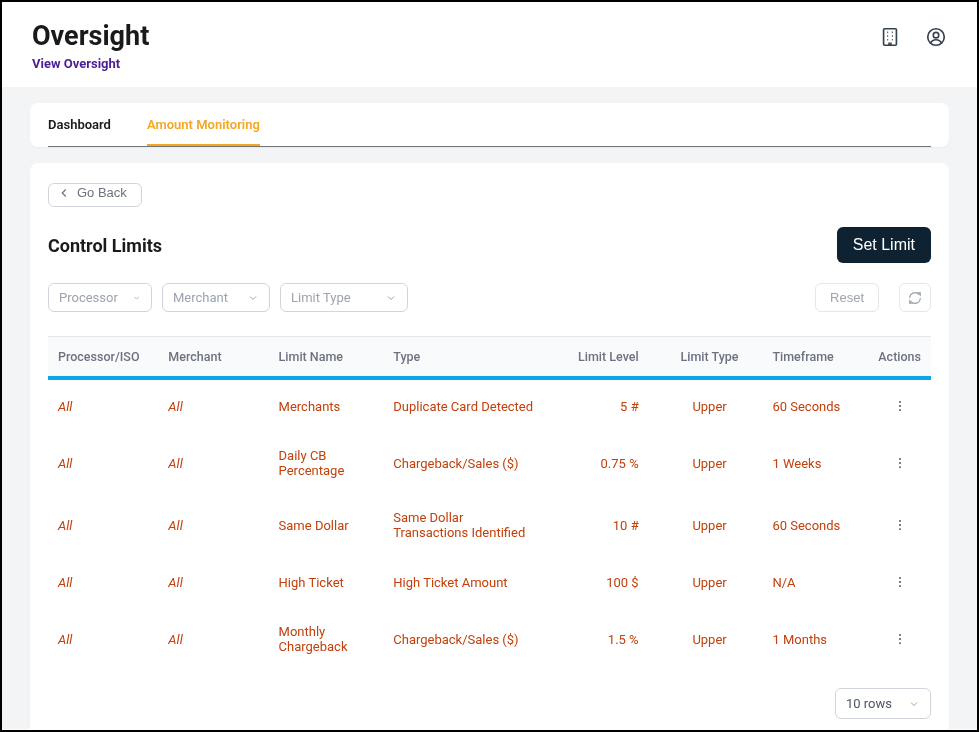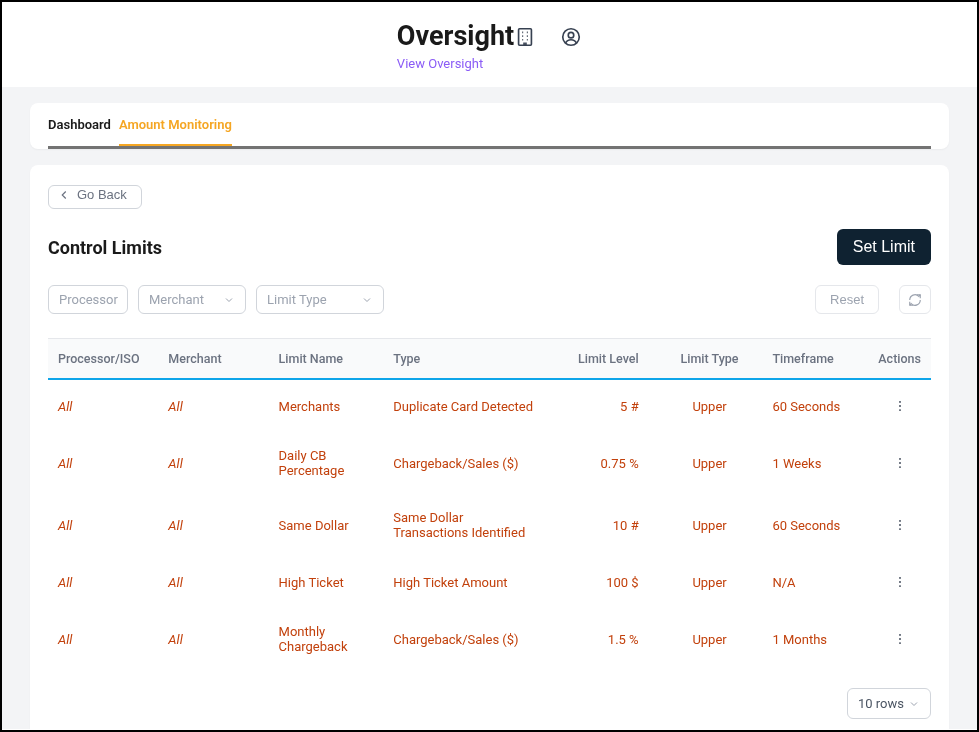--- a/index.html
+++ b/index.html
@@ -10,39 +10,39 @@
     body {
       font-family: -apple-system, BlinkMacSystemFont, "Segoe UI", Roboto, Helvetica, Arial, sans-serif;
       background: #fff;
       width: 979px;
       height: 732px;
       border: 2px solid #000;
       overflow: hidden;
     }
     .header {
       display: flex;
-      justify-content: center;
+      justify-content: space-between;
       align-items: flex-start;
       padding: 18px 30px 16px 30px;
       background: #fff;
     }
     .header-left {
       display: flex;
       flex-direction: column;
     }
     .page-title {
       font-size: 27px;
       font-weight: 700;
       color: #1a1a1a;
       margin-bottom: 4px;
     }
     .page-subtitle {
       font-size: 13px;
-      color: #8b5cf6;
-      font-weight: 400;
+      color: #4c1d95;
+      font-weight: 700;
     }
     .header-right {
       display: flex;
       align-items: center;
       gap: 24px;
       padding-top: 6px;
     }
     .header-right svg {
       width: 22px;
       height: 22px;
@@ -59,22 +59,22 @@
       background: #fff;
       border-radius: 8px;
       box-shadow: 0 1px 2px rgba(0,0,0,0.04);
       margin-bottom: 16px;
     }
     .tabs-card {
       padding: 0 18px;
     }
     .tabs {
       display: flex;
-      gap: 8px;
-      border-bottom: 3px solid #737373;
+      gap: 36px;
+      border-bottom: 1px solid #737373;
     }
     .tab {
       padding: 14px 0 12px 0;
       font-size: 13px;
       font-weight: 600;
       color: #1a1a1a;
       cursor: pointer;
       border-bottom: 2px solid transparent;
     }
     .tab.active {
@@ -138,21 +138,21 @@
       justify-content: space-between;
       border: 1px solid #d1d5db;
       border-radius: 6px;
       padding: 6px 10px;
       font-size: 13px;
       color: #9ca3af;
       cursor: pointer;
       gap: 14px;
       background: #fff;
     }
-    .filter-select.w-processor { width: 80px; }
+    .filter-select.w-processor { width: 104px; }
     .filter-select.w-merchant { width: 108px; }
     .filter-select.w-limittype { width: 128px; }
     .filter-select svg {
       width: 12px;
       height: 12px;
       color: #9ca3af;
     }
     .filters-right {
       display: flex;
       gap: 20px;
@@ -181,21 +181,21 @@
       height: 14px;
     }
     table {
       width: 100%;
       border-collapse: collapse;
       font-size: 13px;
     }
     thead {
       background: #f9fafb;
       border-top: 1px solid #e5e7eb;
-      border-bottom: 2px solid #0ea5e9;
+      border-bottom: 4px solid #0ea5e9;
     }
     thead th {
       text-align: left;
       padding: 12px 10px;
       font-weight: 500;
       color: #6b7280;
       font-size: 12.5px;
     }
     tbody td {
       padding: 16px 10px;
@@ -240,21 +240,21 @@
     .rows-select {
       display: flex;
       align-items: center;
       justify-content: space-between;
       border: 1px solid #d1d5db;
       border-radius: 6px;
       padding: 7px 10px;
       font-size: 13px;
       color: #4b5563;
       cursor: pointer;
-      gap: 4px;
+      gap: 16px;
       background: #fff;
     }
     .rows-select svg {
       width: 12px;
       height: 12px;
       color: #9ca3af;
     }
   </style>
 </head>
 <body>

